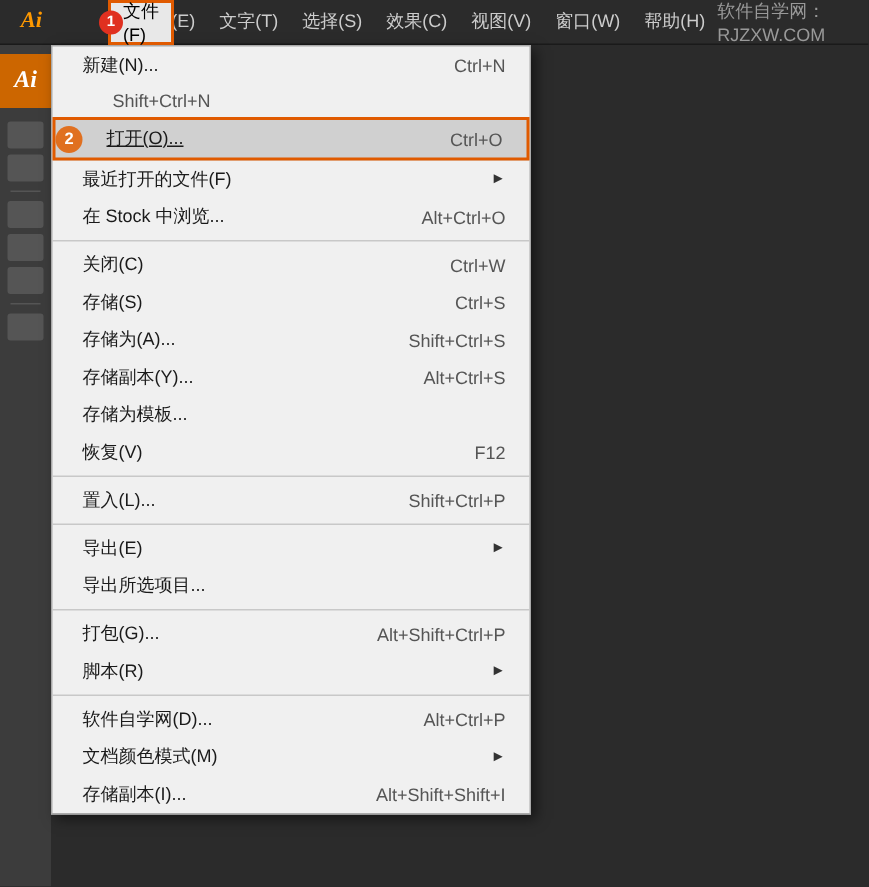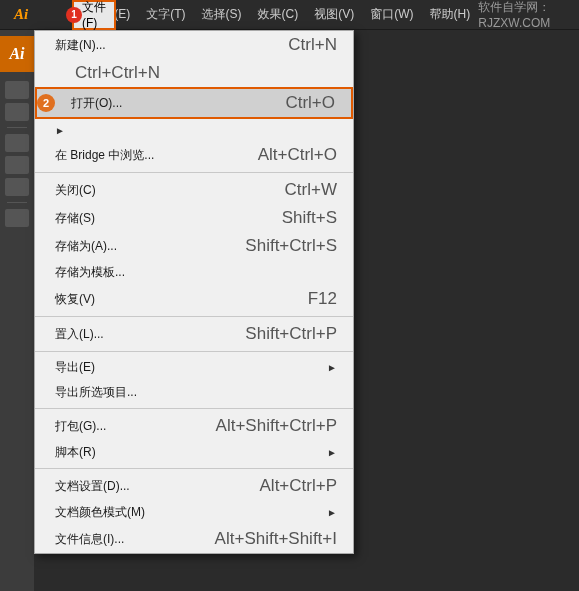--- a/index.html
+++ b/index.html
@@ -113,21 +113,21 @@
       cursor: pointer;
       color: #1a1a1a;
       font-size: 12px;
       min-height: 22px;
       white-space: nowrap;
       position: relative;
       gap: 19px;
     }
     .menu-item .shortcut {
       color: #555;
-      font-size: 17px;
+      font-size: 12px;
       margin-left: 20px;
     }
     .menu-item .arrow {
       color: #333;
       font-size: 10px;
     }
     .menu-separator {
       height: 1px;
       background: #c8c8c8;
       margin: 3px 0;
@@ -211,55 +211,60 @@
 </div>
 
 <div class="dropdown-menu">
 
   <div class="menu-item">
     <span>新建(N)...</span>
     <span class="shortcut">Ctrl+N</span>
   </div>
 
   <div class="menu-item">
-    <span class="shortcut">Ctrl+Ctrl+N</span>
+    <span class="shortcut">Shift+Ctrl+N</span>
   </div>
 
   <div class="menu-item open-highlight" style="background:#d0d0d0; border:2px solid #e05a00; position:relative;">
     <span class="badge-circle badge-orange" style="left:0px; width:18px; height:18px; font-size:11px;">2</span>
-    <span style="padding-left:14px;">打开(O)...</span>
+    <span style="padding-left:14px;text-decoration:underline;">打开(O)...</span>
     <span class="shortcut">Ctrl+O</span>
   </div>
 
   <div class="menu-item">
+    <span>最近打开的文件(F)</span>
     <span class="arrow">►</span>
   </div>
 
   <div class="menu-item">
-    <span>在 Bridge 中浏览...</span>
+    <span>在 Stock 中浏览...</span>
     <span class="shortcut">Alt+Ctrl+O</span>
   </div>
 
   <div class="menu-separator"></div>
 
   <div class="menu-item">
     <span>关闭(C)</span>
     <span class="shortcut">Ctrl+W</span>
   </div>
 
   <div class="menu-item">
     <span>存储(S)</span>
-    <span class="shortcut">Shift+S</span>
+    <span class="shortcut">Ctrl+S</span>
   </div>
 
   <div class="menu-item">
     <span>存储为(A)...</span>
     <span class="shortcut">Shift+Ctrl+S</span>
   </div>
 
+  <div class="menu-item">
+    <span>存储副本(Y)...</span>
+    <span class="shortcut">Alt+Ctrl+S</span>
+  </div>
 
   <div class="menu-item">
     <span>存储为模板...</span>
   </div>
 
 
   <div class="menu-item">
     <span>恢复(V)</span>
     <span class="shortcut">F12</span>
   </div>
@@ -291,27 +296,27 @@
   </div>
 
   <div class="menu-item">
     <span>脚本(R)</span>
     <span class="arrow">►</span>
   </div>
 
   <div class="menu-separator"></div>
 
   <div class="menu-item">
-    <span>文档设置(D)...</span>
+    <span>软件自学网(D)...</span>
     <span class="shortcut">Alt+Ctrl+P</span>
   </div>
 
   <div class="menu-item">
     <span>文档颜色模式(M)</span>
     <span class="arrow">►</span>
   </div>
 
   <div class="menu-item">
-    <span>文件信息(I)...</span>
+    <span>存储副本(I)...</span>
     <span class="shortcut">Alt+Shift+Shift+I</span>
   </div>
 
 </div>
 
 </body></html>

